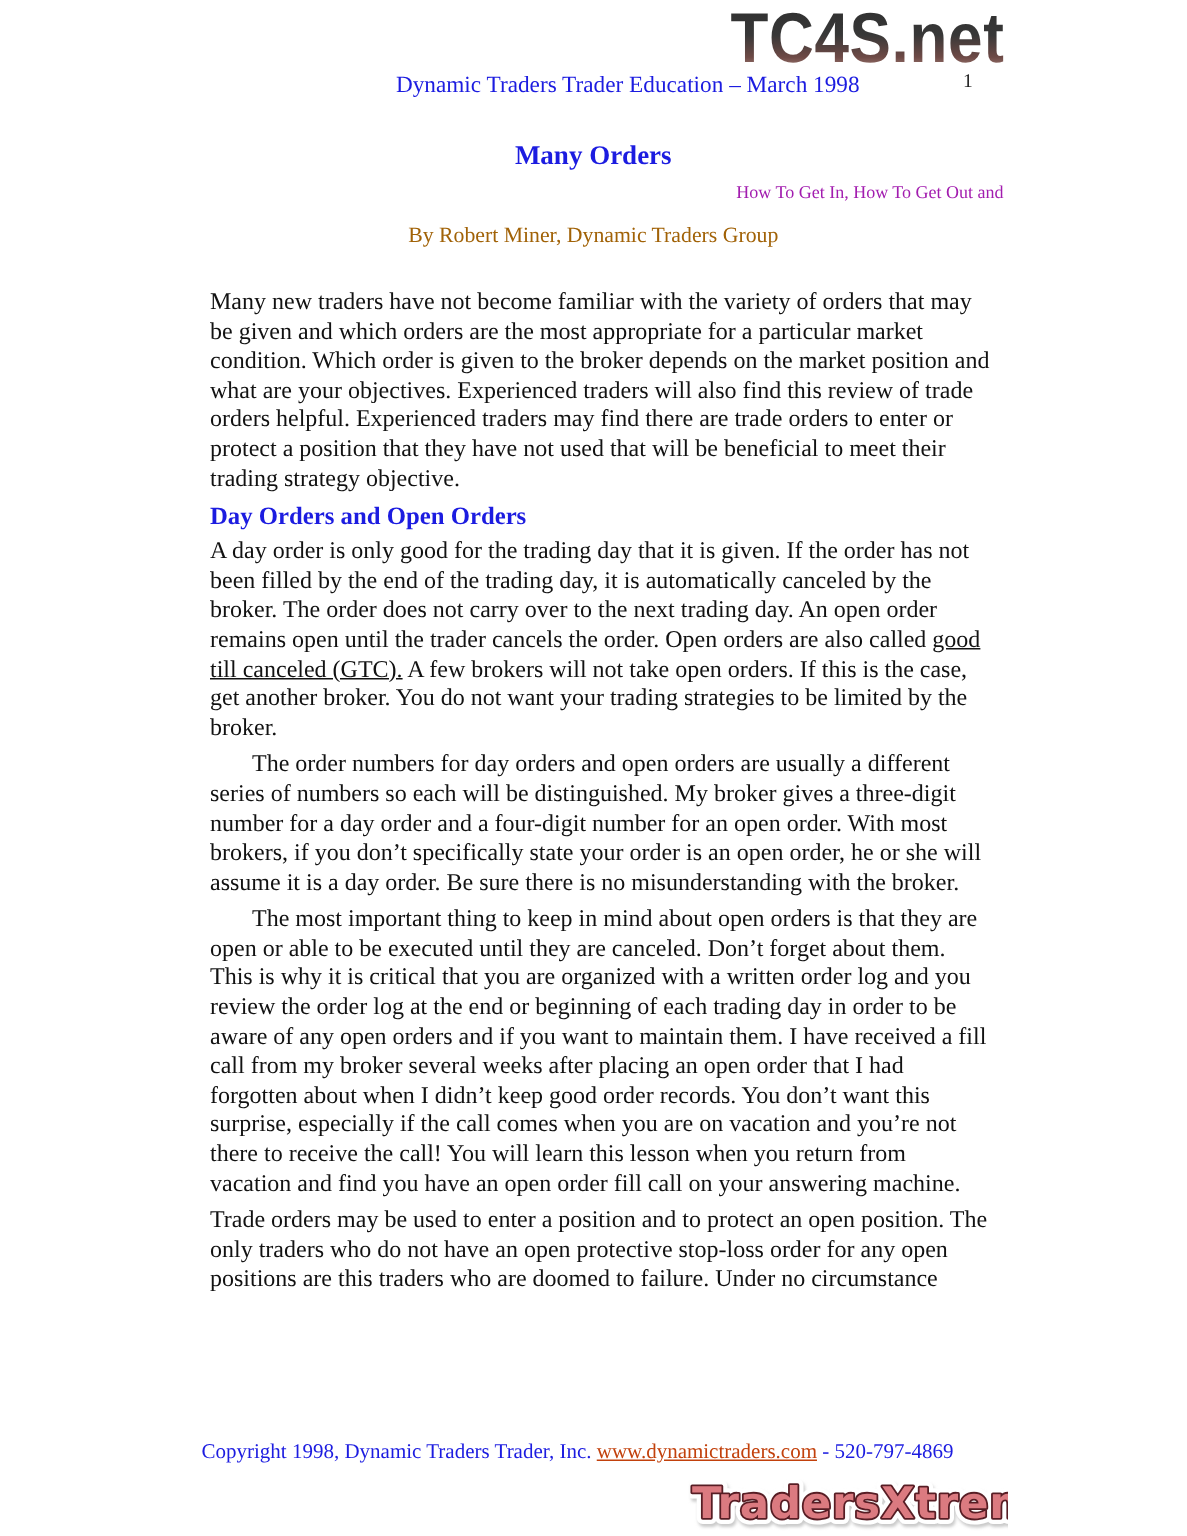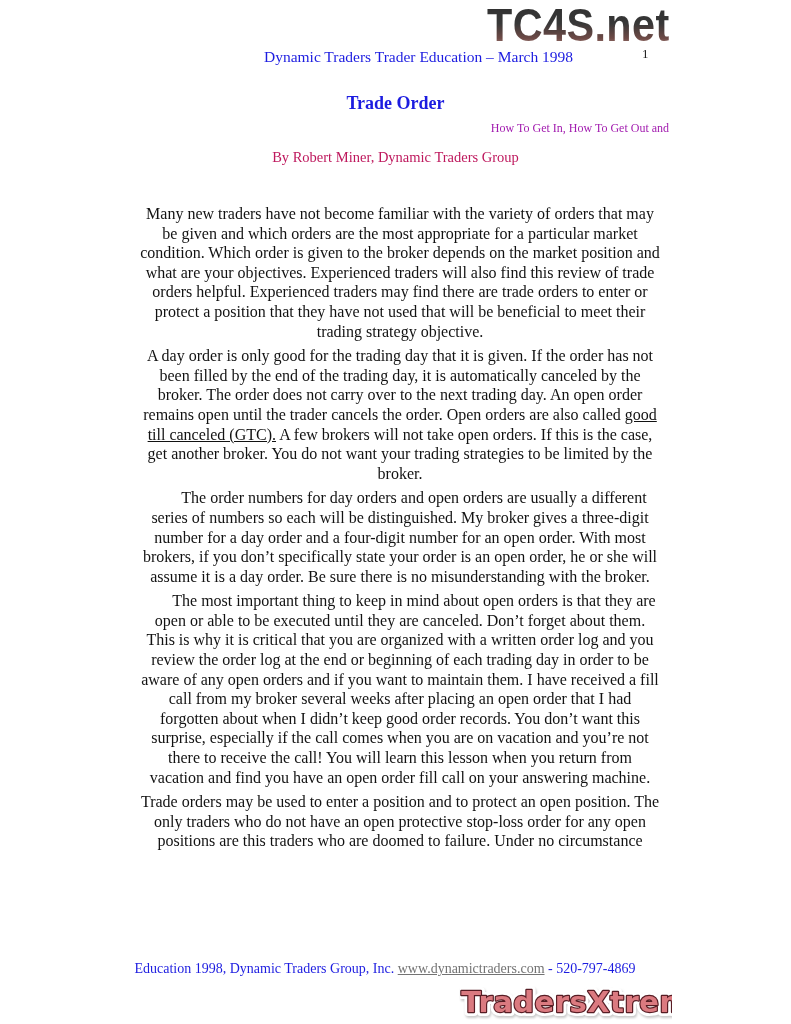--- a/index.html
+++ b/index.html
@@ -28,26 +28,26 @@
   .doc-title {
     position:absolute; top:93px; left:0; width:791px; text-align:center;
     font-size:18px; font-weight:bold; color:#1c1ce0;
   }
   .doc-subtitle {
     position:absolute; top:121px; left:0; width:791px; text-align:right;
     font-size:12px; color:#a21caf;
   }
   .doc-byline {
     position:absolute; top:149px; left:0; width:791px; text-align:center;
-    font-size:14.5px; color:#be185d;
+    font-size:14.5px; color:#a16207;
   }
   
   .body-col {
-    position:absolute; left:140px; top:204px; width:520px;
-    font-size:16px; line-height:19.6px; text-align:center;
+    position:absolute; left:140px; top:192px; width:520px;
+    font-size:16px; line-height:19.6px; text-align:left;
   }
   .body-col p { margin:0 0 5px 0; }
   .body-col p.indent { text-indent:28px; }
   .body-col h2 {
     font-size:16.5px; line-height:20px; font-weight:bold; color:#1c1ce0;
     margin:5px 0 4px 0;
   }
   .u { text-decoration:underline; }
   
   .dlsub-wrap {
@@ -56,47 +56,48 @@
   }
   .txtreme-wrap {
     position:absolute; left:460px; top:979px;
     filter:drop-shadow(1px 2px 1px rgba(150,150,150,0.5));
   }
   
   .footer {
     position:absolute; top:961px; left:0; width:770px; text-align:center;
     font-size:14px; color:#1c1ce0; white-space:nowrap;
   }
-  .footer a { color:#737373; text-decoration:underline; cursor:pointer; }
+  .footer a { color:#c2410c; text-decoration:underline; cursor:pointer; }
 </style>
 </head>
 <body>
 
 <div class="page">
 
   <div class="tc4s-logo">TC4S.net</div>
 
   <div class="header-line">Dynamic Traders Trader Education – March 1998</div>
   <div class="page-number">1</div>
 
-  <div class="doc-title">Trade Order</div>
+  <div class="doc-title">Many Orders</div>
   <div class="doc-subtitle">How To Get In, How To Get Out and How To Protect Yourself</div>
   <div class="doc-byline">By Robert Miner, Dynamic Traders Group</div>
 
   <div class="body-col">
     <p>Many new traders have not become familiar with the variety of orders that may be given and which orders are the most appropriate for a particular market condition. Which order is given to the broker depends on the market position and what are your objectives. Experienced traders will also find this review of trade orders helpful. Experienced traders may find there are trade orders to enter or protect a position that they have not used that will be beneficial to meet their trading strategy objective.</p>
+    <h2>Day Orders and Open Orders</h2>
     <p><span>A day order is only good for the trading day that it is given. If the order has not been filled by the end of the trading day, it is automatically canceled by the broker. The order does not carry over to the next trading day. An open order remains open until the trader cancels the order. Open orders are also called </span><span class="u">good till canceled (GTC).</span><span> A few brokers will not take open orders. If this is the case, get another broker. You do not want your trading strategies to be limited by the broker.</span></p>
     <p class="indent">The order numbers for day orders and open orders are usually a different series of numbers so each will be distinguished. My broker gives a three-digit number for a day order and a four-digit number for an open order. With most brokers, if you don’t specifically state your order is an open order, he or she will assume it is a day order. Be sure there is no misunderstanding with the broker.</p>
     <p class="indent">The most important thing to keep in mind about open orders is that they are open or able to be executed until they are canceled. Don’t forget about them. This is why it is critical that you are organized with a written order log and you review the order log at the end or beginning of each trading day in order to be aware of any open orders and if you want to maintain them. I have received a fill call from my broker several weeks after placing an open order that I had forgotten about when I didn’t keep good order records. You don’t want this surprise, especially if the call comes when you are on vacation and you’re not there to receive the call! You will learn this lesson when you return from vacation and find you have an open order fill call on your answering machine.</p>
     <p>Trade orders may be used to enter a position and to protect an open position. The only traders who do not have an open protective stop-loss order for any open positions are this traders who are doomed to failure. Under no circumstance</p>
   </div>
 
 
   <div class="footer">
-    <span>Education 1998, Dynamic Traders Group, Inc. </span><a>www.dynamictraders.com</a><span>  -  520-797-4869</span>
+    <span>Copyright 1998, Dynamic Traders Trader, Inc. </span><a>www.dynamictraders.com</a><span>  -  520-797-4869</span>
   </div>
 
   <div class="txtreme-wrap">
     <svg width="332" height="46" viewBox="0 0 332 46" aria-hidden="true">
       <g font-family="DejaVu Sans, sans-serif" font-weight="bold" font-size="29" letter-spacing="0.5">
         <text x="166" y="33" text-anchor="middle" stroke="#ffffff" stroke-width="8" stroke-linejoin="round" paint-order="stroke" fill="none">TradersXtreme.com</text>
         <text x="166" y="33" text-anchor="middle" stroke="#571d24" stroke-width="2.4" stroke-linejoin="round" paint-order="stroke" fill="#db7a80">TradersXtreme.com</text>
       </g>
     </svg>
   </div>

